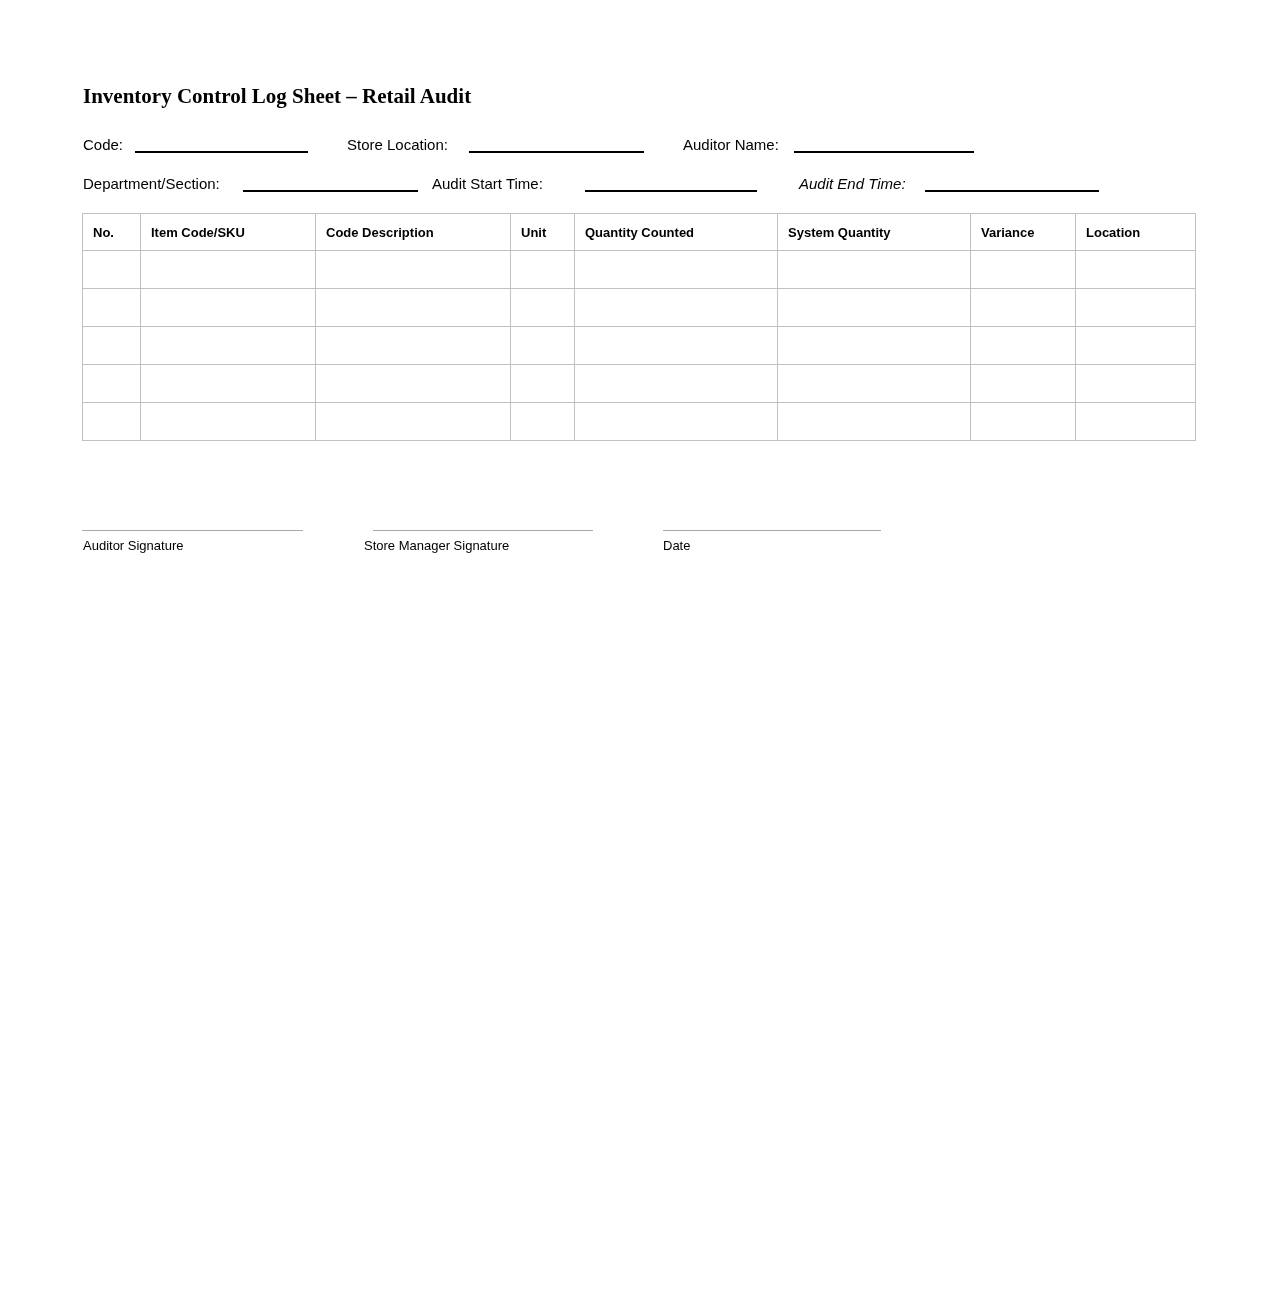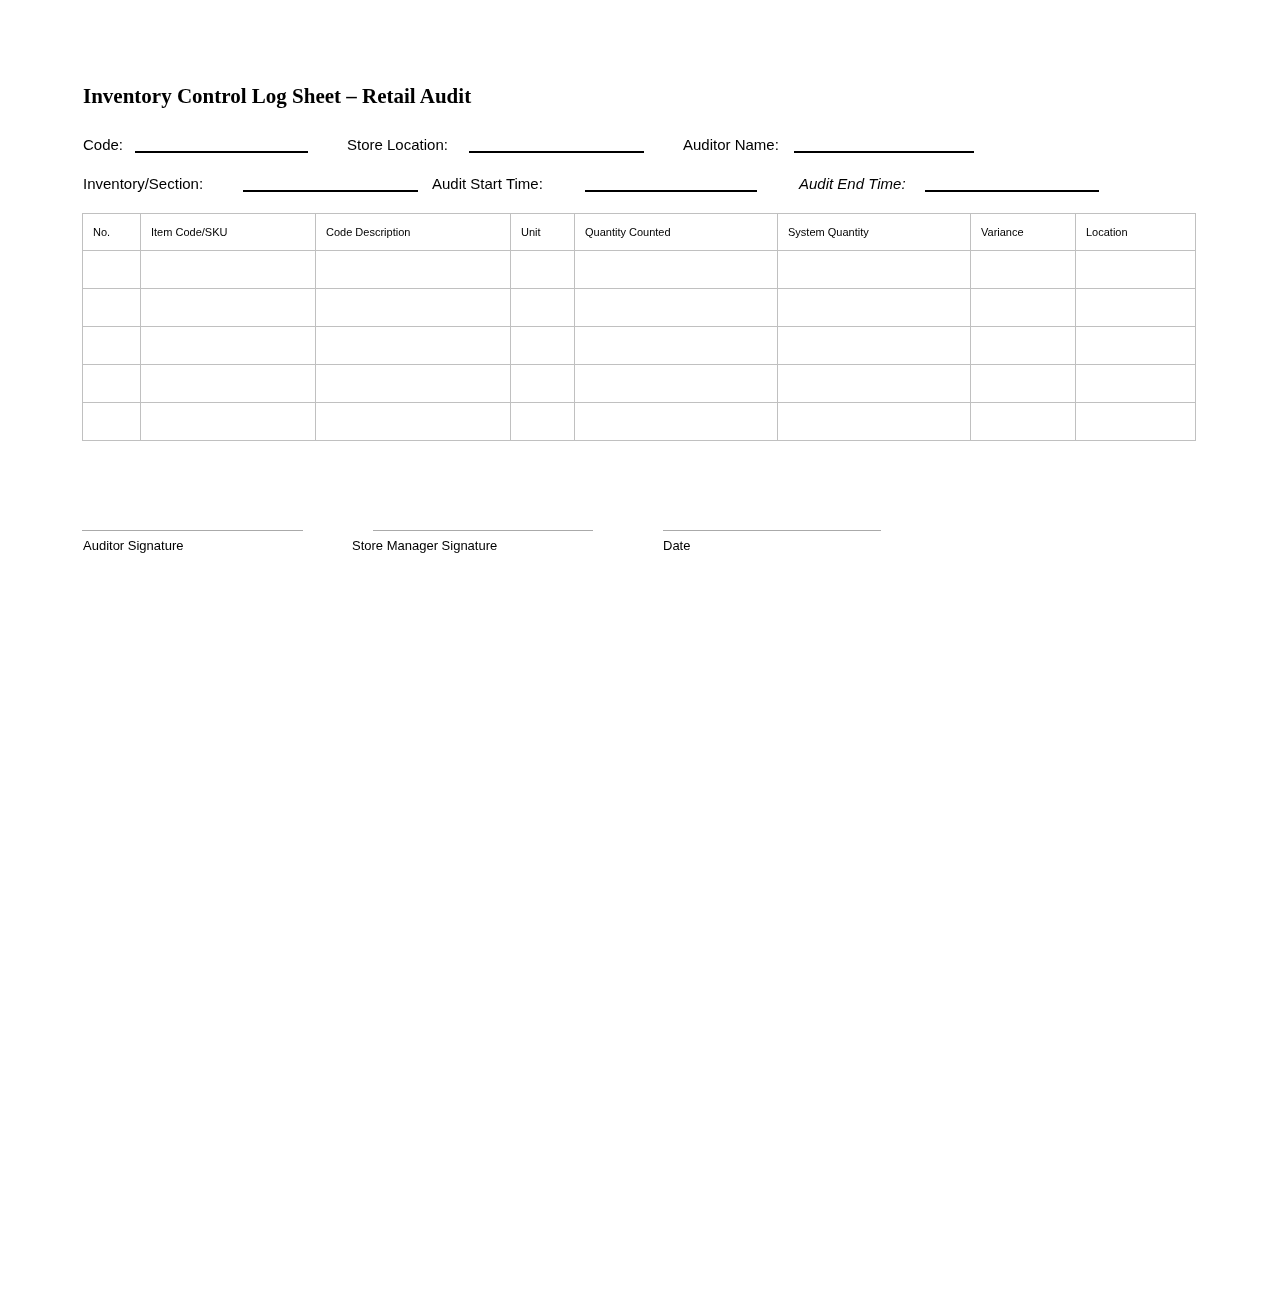--- a/index.html
+++ b/index.html
@@ -42,22 +42,22 @@
     border-collapse: collapse;
     table-layout: fixed;
   }
   .audit-table th,
   .audit-table td {
     border: 1px solid #c0c0c0;
     padding: 0;
   }
   .audit-table th {
     height: 36px;
-    font-size: 11px;
-    font-weight: normal;
+    font-size: 13px;
+    font-weight: bold;
     text-align: left;
     vertical-align: middle;
     padding-left: 10px;
     white-space: nowrap;
     overflow: hidden;
   }
   .audit-table td {
     height: 37px;
   }
   .sig-line {
@@ -80,21 +80,21 @@
 
 <span class="field-label" style="left:83px;  top:136px;">Code:</span>
 <div class="field-line" style="left:135px; top:151px; width:173px;"></div>
 
 <span class="field-label" style="left:347px; top:136px;text-align:center;">Store Location:</span>
 <div class="field-line" style="left:469px; top:151px; width:175px;"></div>
 
 <span class="field-label" style="left:683px; top:136px;">Auditor Name:</span>
 <div class="field-line" style="left:794px; top:151px; width:180px;"></div>
 
-<span class="field-label" style="left:83px;  top:175px;">Inventory/Section:</span>
+<span class="field-label" style="left:83px;  top:175px;">Department/Section:</span>
 <div class="field-line" style="left:243px; top:190px; width:175px;"></div>
 
 <span class="field-label" style="left:432px; top:175px;">Audit Start Time:</span>
 <div class="field-line" style="left:585px; top:190px; width:172px;"></div>
 
 <span class="field-label" style="left:799px; top:175px;font-style:italic;">Audit End Time:</span>
 <div class="field-line" style="left:925px; top:190px; width:174px;"></div>
 
 <table class="audit-table">
   <colgroup>
@@ -170,16 +170,16 @@
         <td></td>
         <td></td>
       </tr>
     </tbody>
 </table>
 
 <div class="sig-line" style="left:82px;  width:221px;"></div>
 <span class="sig-label" style="left:83px;">Auditor Signature</span>
 
 <div class="sig-line" style="left:373px; width:220px;"></div>
-<span class="sig-label" style="left:352px;">Store Manager Signature</span>
+<span class="sig-label" style="left:364px;">Store Manager Signature</span>
 
 <div class="sig-line" style="left:663px; width:218px;"></div>
 <span class="sig-label" style="left:663px;">Date</span>
 
 </body></html>

